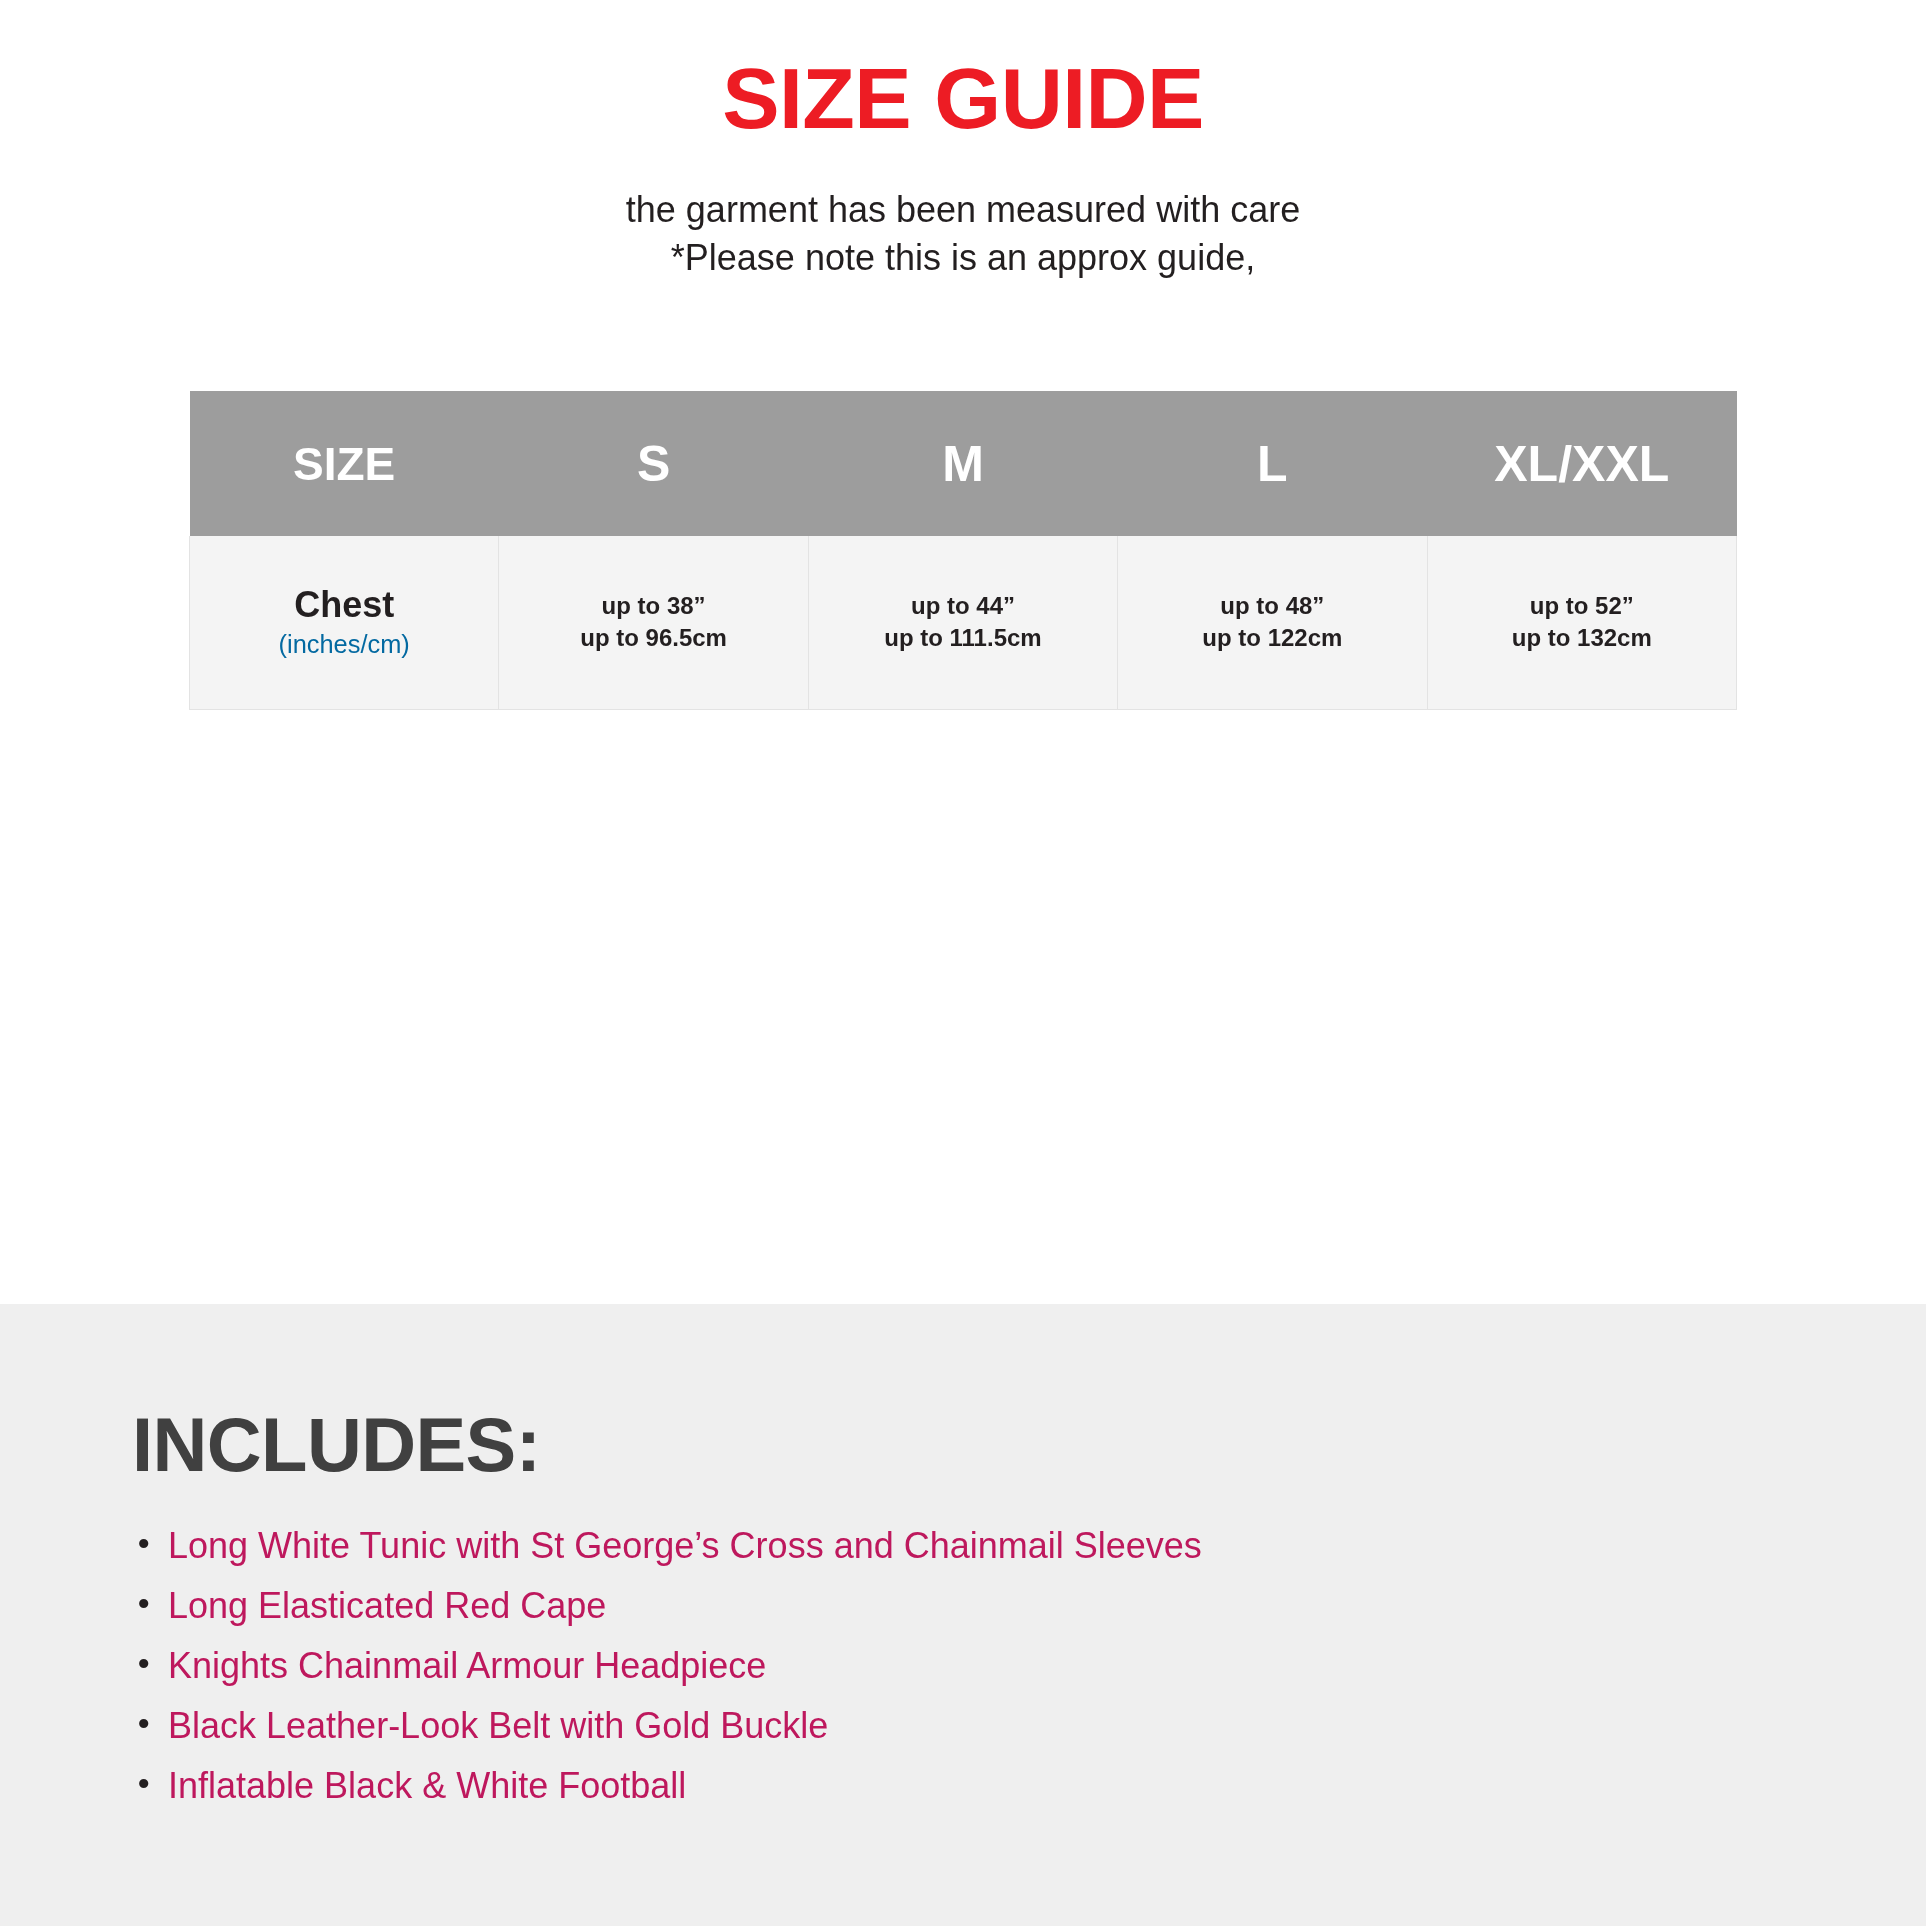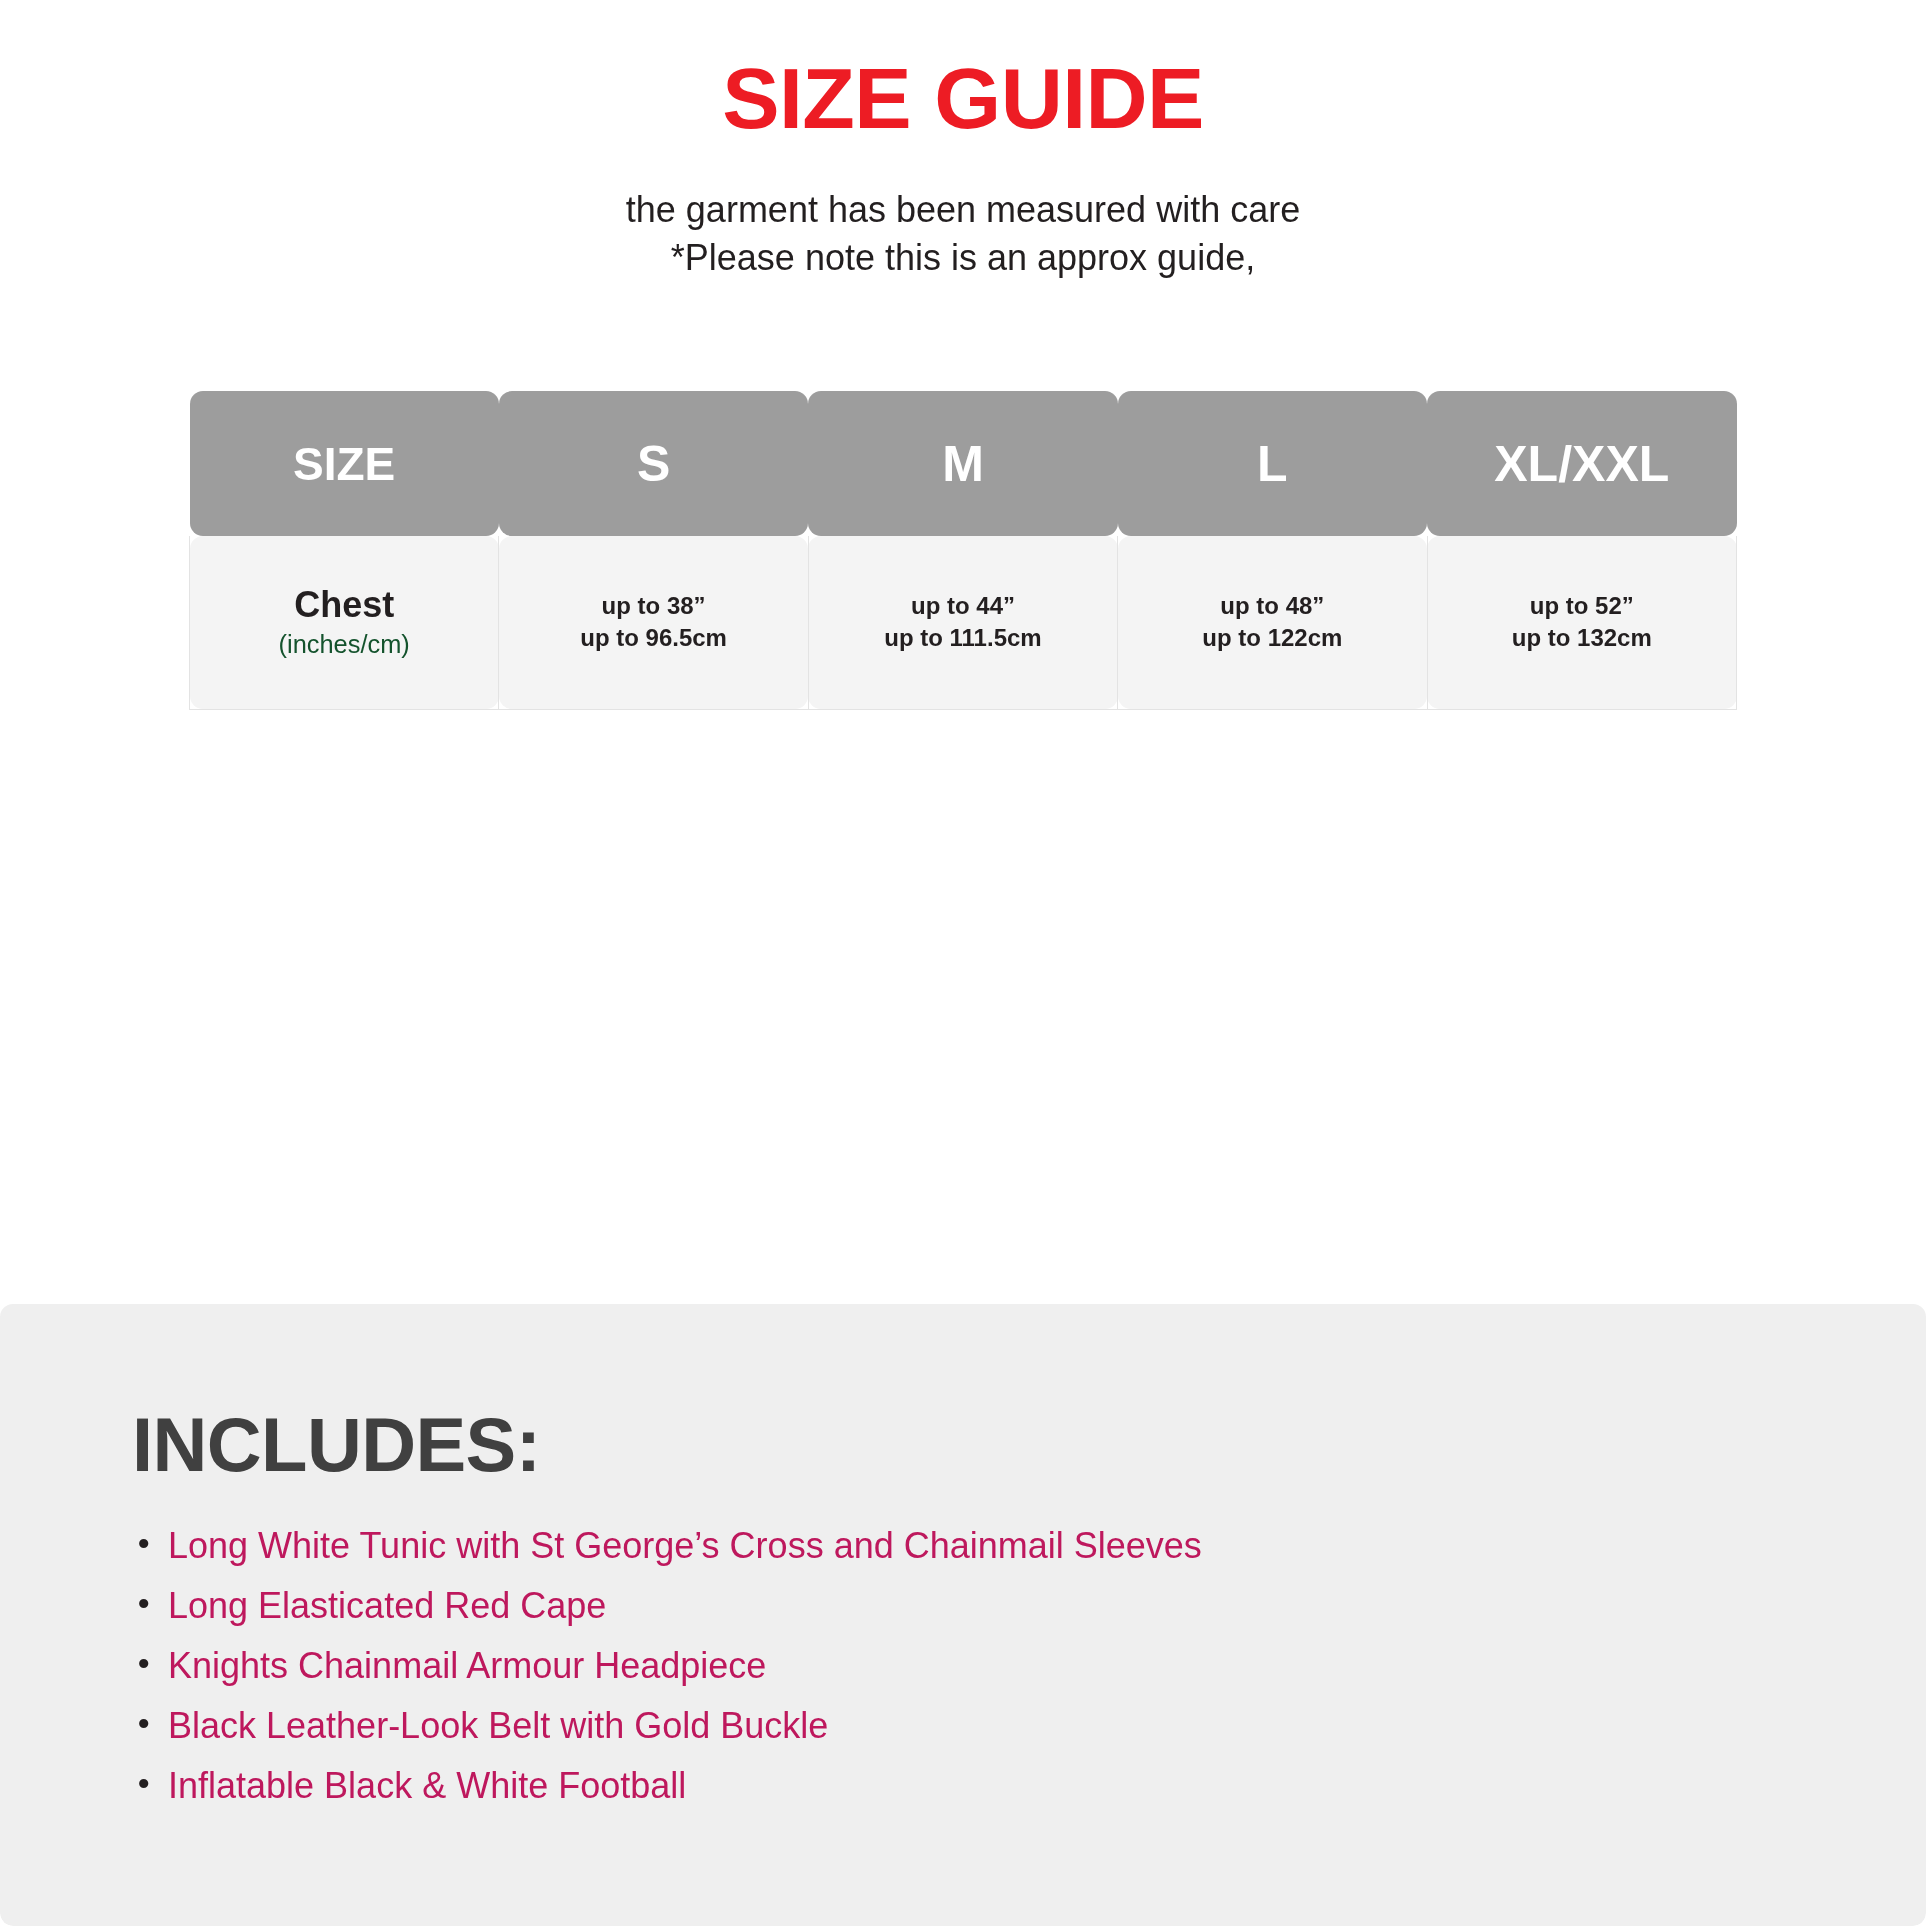--- a/index.html
+++ b/index.html
@@ -1,15 +1,15 @@
 <!DOCTYPE html>
 <html style="font-size:9.2px"><head>
 <meta charset="utf-8">
 <style>
-  * { box-sizing: border-box; margin: 0; padding: 0; border-radius: 13px; }
+  * { box-sizing: border-box; margin: 0; padding: 0; }
   html, body {
     width: 1926px;
     height: 1926px;
     background: #ffffff;
     font-family: "Liberation Sans", sans-serif;
     -webkit-font-smoothing: antialiased;
   }
   .page {
     position: relative;
     width: 1926px;
@@ -83,21 +83,21 @@
   }
   .row-head-main {
     font-size: 36px;
     font-weight: bold;
     color: #231f20;
     line-height: 1.12;
   }
   .row-head-sub {
     font-size: 25.4px;
     font-weight: normal;
-    color: #14532d;
+    color: #0369a1;
     line-height: 1.2;
     margin-top: 3.5px;
   }
   .cell-val {
     font-size: 24px;
     font-weight: bold;
     color: #231f20;
     line-height: 1.33;
     white-space: pre-line;
   }

